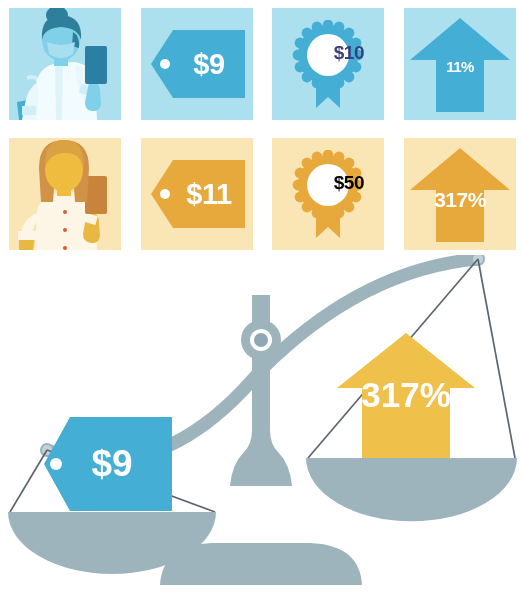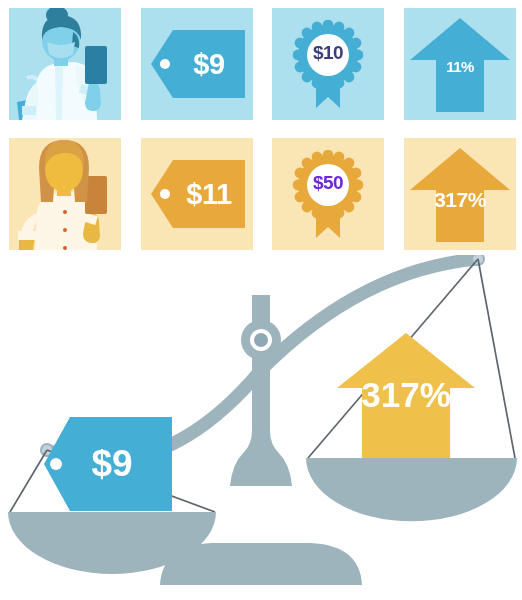--- a/index.html
+++ b/index.html
@@ -56,21 +56,21 @@
     font-weight: bold;
     letter-spacing: -0.5px;
   }
 
   
   .badge-wrap { position: absolute; left: 20px; top: 12px; width: 72px; height: 90px; }
   .badge-text {
     position: absolute;
     left: 0; top: 22px;
     width: 72px;
-    text-align: center;
+    text-align: right;
     font-size: 19px;
     font-weight: bold;
     letter-spacing: -0.5px;
   }
 
   
   .arrow-wrap { position: absolute; left: 6px; top: 8px; width: 100px; height: 96px; }
   .arrow-text {
     position: absolute;
     left: 0; top: 42px;
@@ -245,21 +245,21 @@
             <circle cx="15" cy="57" r="5.4"></circle>
               <circle cx="8" cy="47" r="5.4"></circle>
             <circle cx="6" cy="35" r="5.4"></circle>
               <circle cx="8" cy="23" r="5.4"></circle>
             <circle cx="15" cy="13" r="5.4"></circle>
               <circle cx="25" cy="7" r="5.4"></circle>
           </g>
         </g>
         <circle cx="36" cy="35" r="21" fill="#ffffff"></circle>
       </svg>
-      <div class="badge-text" style="color:#6d28d9">$50</div>
+      <div class="badge-text" style="color:#000000">$50</div>
     </div>
   </div>
 
   <div class="tile tile-r1 tile-c3" style="background:#fae5b4">
     <div class="arrow-wrap">
       <svg class="tile-art" viewBox="0 0 100 96">
         <path d="M50 2 L100 44 H74 V96 H26 V44 H0 Z" fill="#e8a93c"></path>
       </svg>
       <div class="arrow-text wide">317%</div>
     </div>

